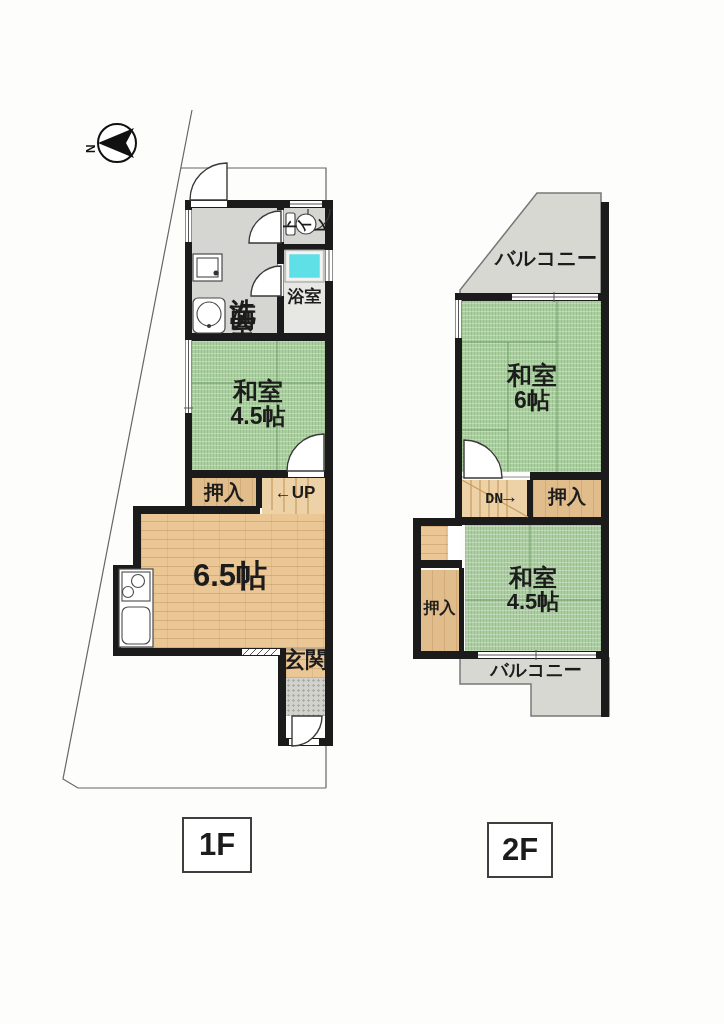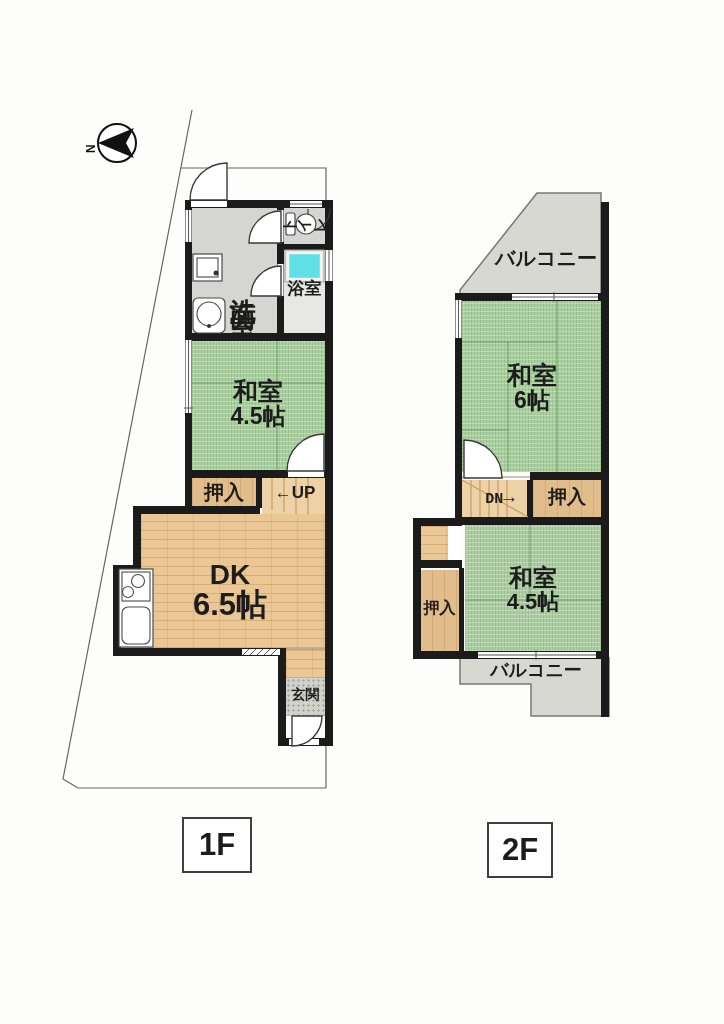--- a/index.html
+++ b/index.html
@@ -247,34 +247,33 @@
     </g>
   </g>
 </svg>
 
 <div class="lbl vtext" style="left:229px;top:237px;height:102px;font-size:26px;">洗面室</div>
 <div class="lbl rotchars" style="left:283px;top:210px;width:42px;height:30px;font-size:15px;">
   <span>ト</span>
   <span>イ</span>
   <span>レ</span>
 </div>
-<div class="lbl" style="left:283px;top:280px;width:43px;font-size:17px;">浴室</div>
+<div class="lbl" style="left:283px;top:288px;width:43px;font-size:17px;">浴室</div>
 <div class="lbl" style="left:198px;top:378px;width:120px;">
   <div style="font-size:25px;">和室</div>
   <div style="font-size:23px;">4.5帖</div>
 </div>
 <div class="lbl" style="left:192px;top:482px;width:64px;font-size:20px;">押入</div>
 <div class="lbl" style="left:262px;top:484px;width:66px;font-size:17px;">
   <span>←</span><span>UP</span>
 </div>
 <div class="lbl" style="left:155px;top:560px;width:150px;">
-  <div style="font-size:28px;font-weight:600;">DK</div>
   <div style="font-size:31px;">6.5帖</div>
 </div>
-<div class="lbl" style="left:283px;top:687px;width:45px;font-size:14px;">玄関</div>
+<div class="lbl" style="left:283px;top:648px;width:45px;font-size:22px;">玄関</div>
 
 <div class="lbl" style="left:490px;top:248px;width:112px;font-size:20px;">バルコニー</div>
 <div class="lbl" style="left:477px;top:362px;width:110px;">
   <div style="font-size:25px;">和室</div>
   <div style="font-size:23px;">6帖</div>
 </div>
 <div class="lbl" style="left:474px;top:489px;width:52px;font-size:15px;font-family:Liberation Mono, monospace;">
   <span>DN</span><span style="font-size:19px;">→</span>
 </div>
 <div class="lbl" style="left:533px;top:487px;width:68px;font-size:19px;">押入</div>

